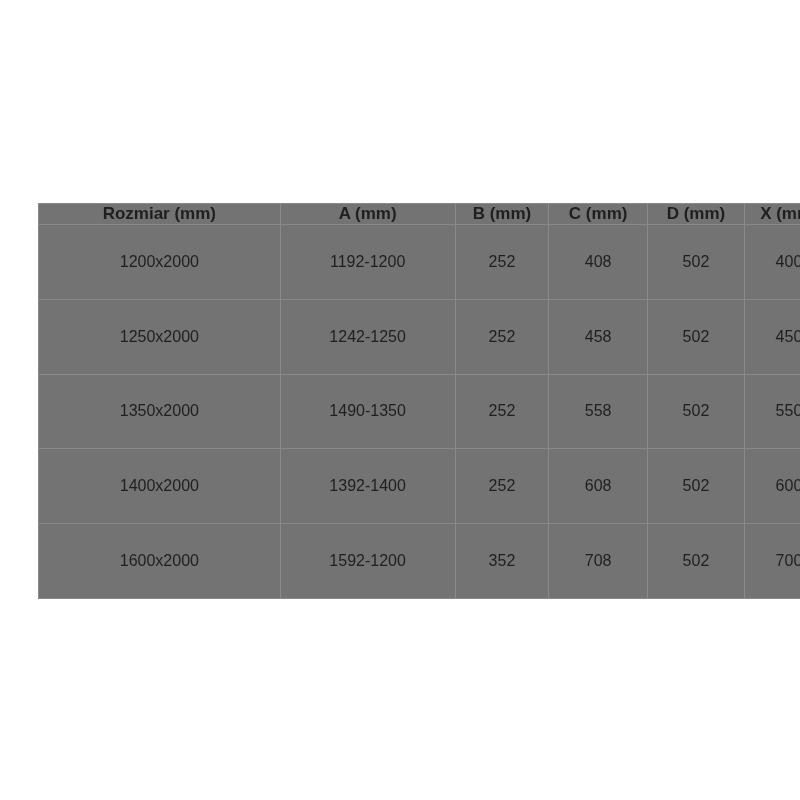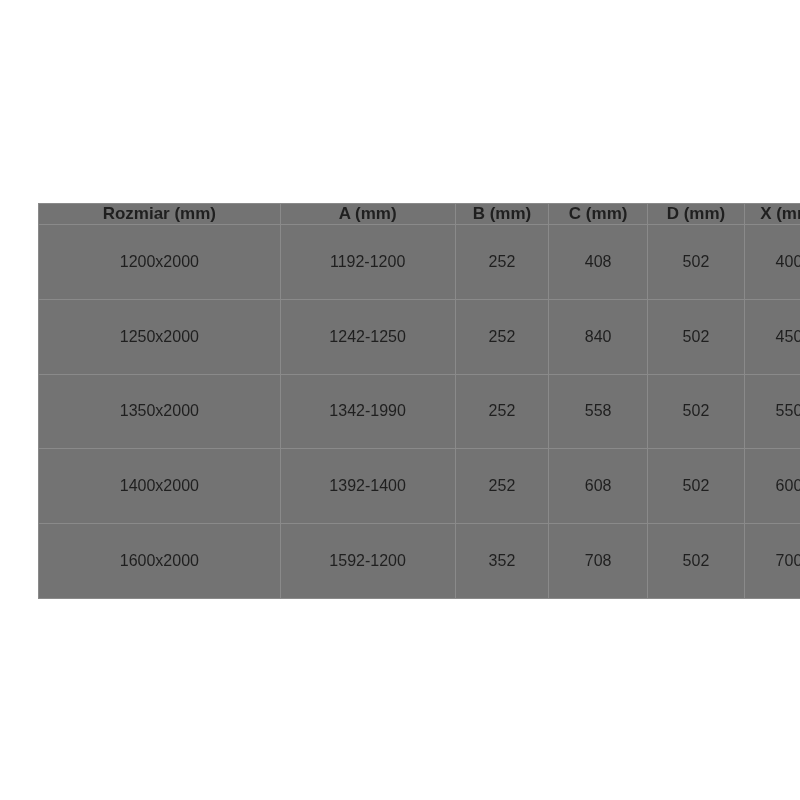--- a/index.html
+++ b/index.html
@@ -74,27 +74,27 @@
           <td>1192-1200</td>
           <td>252</td>
           <td>408</td>
           <td>502</td>
           <td>400</td>
         </tr>
         <tr>
           <td>1250x2000</td>
           <td>1242-1250</td>
           <td>252</td>
-          <td>840</td>
+          <td>458</td>
           <td>502</td>
           <td>450</td>
         </tr>
         <tr>
           <td>1350x2000</td>
-          <td>1342-1990</td>
+          <td>1490-1350</td>
           <td>252</td>
           <td>558</td>
           <td>502</td>
           <td>550</td>
         </tr>
         <tr>
           <td>1400x2000</td>
           <td>1392-1400</td>
           <td>252</td>
           <td>608</td>

